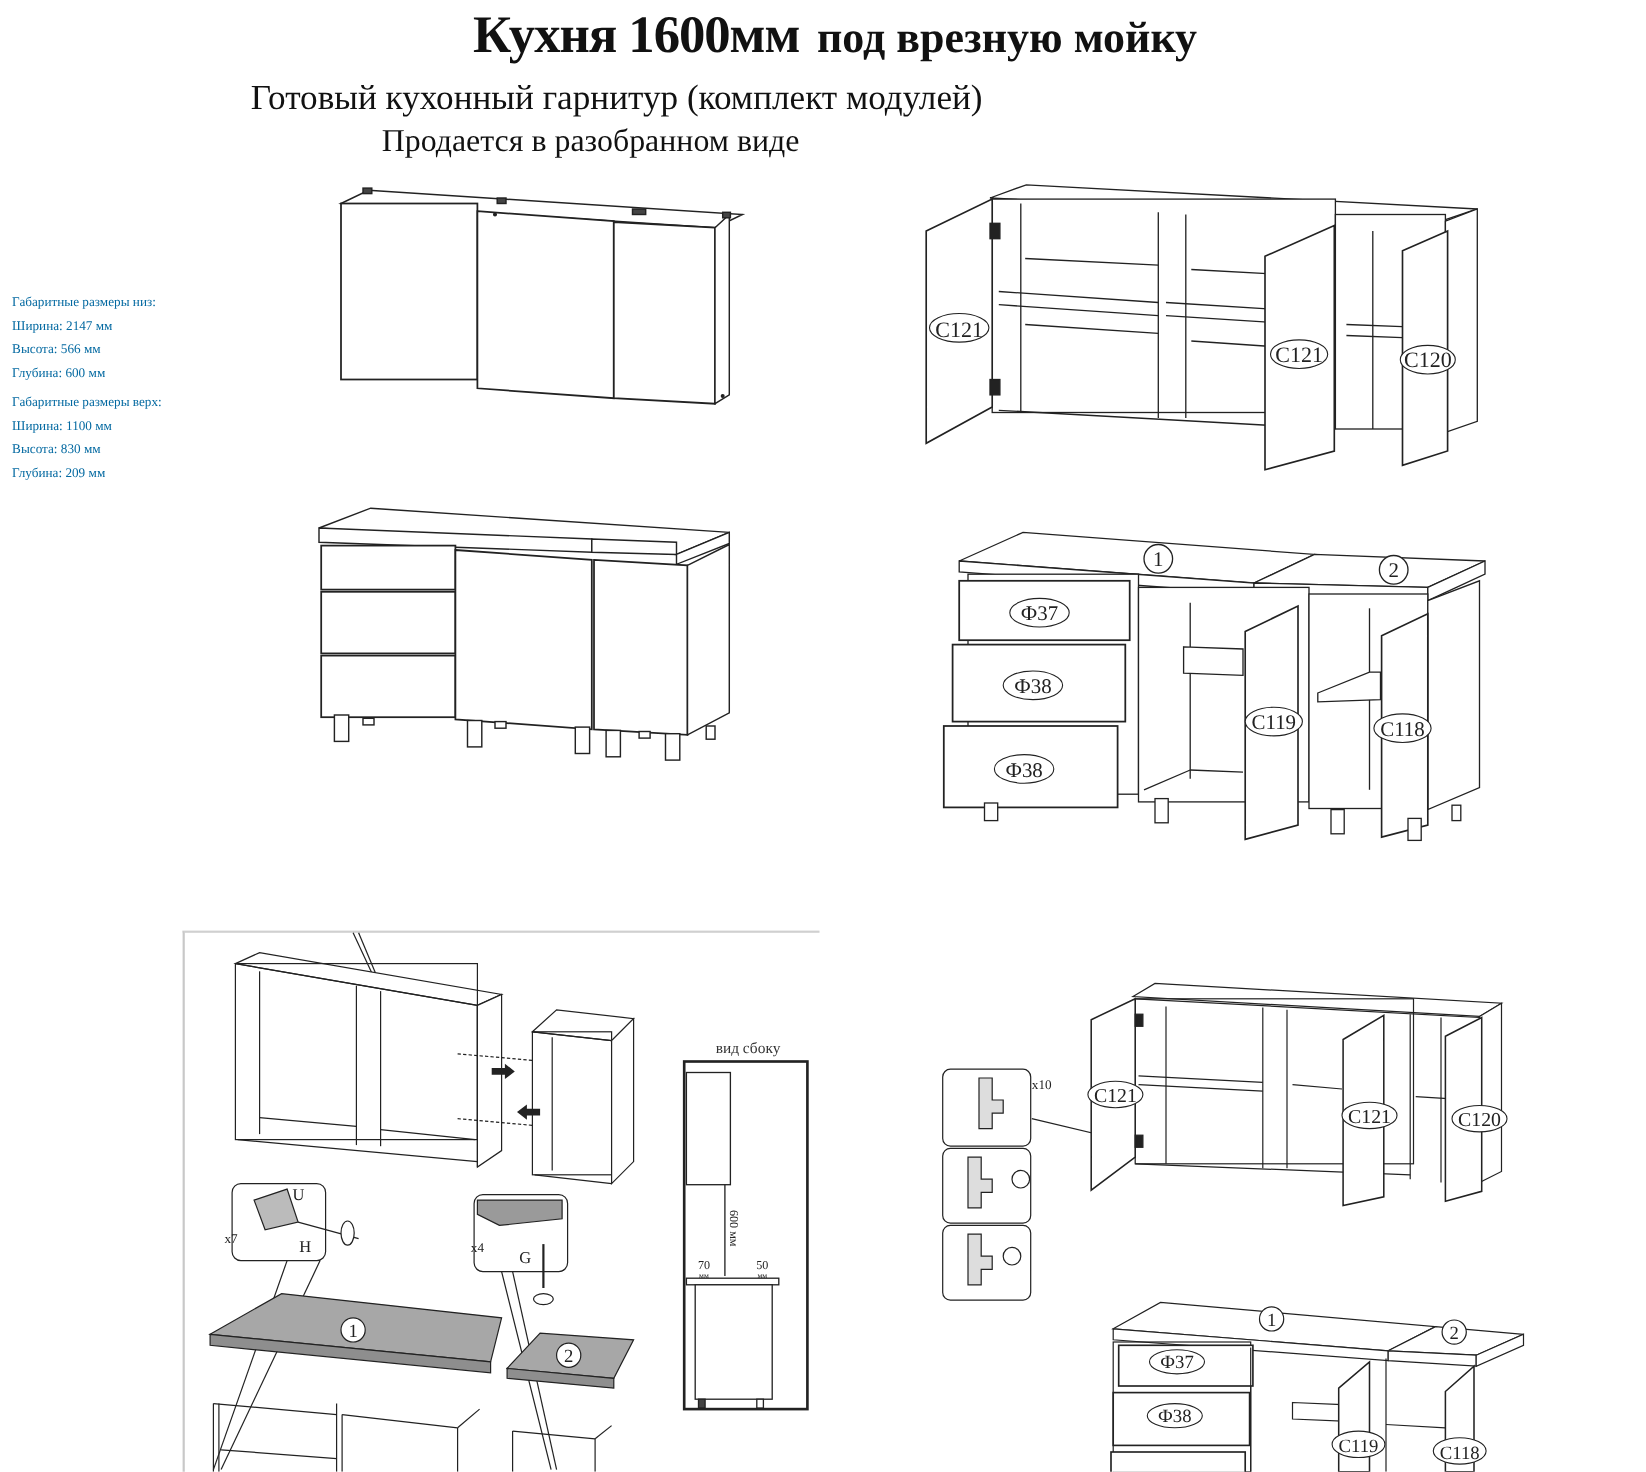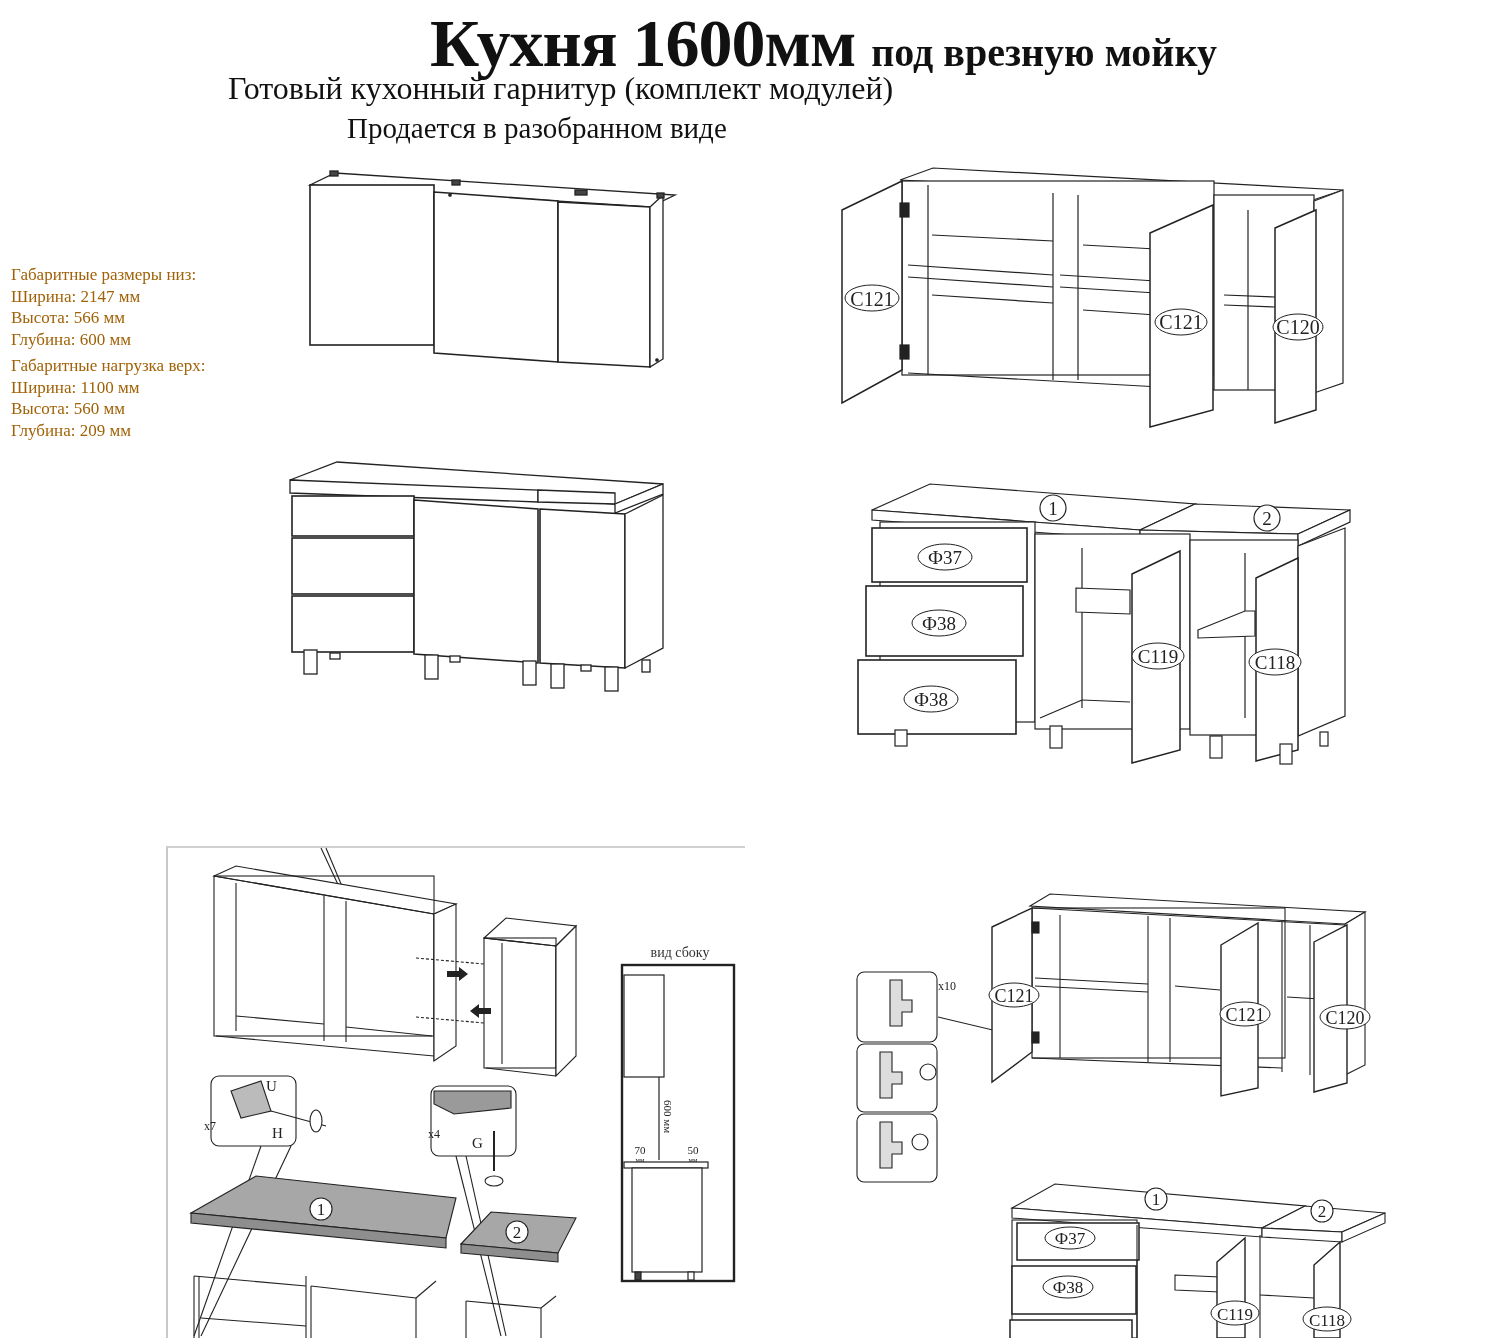--- a/index.html
+++ b/index.html
@@ -1,22 +1,22 @@
 <!DOCTYPE html>
 <html><head>
 <meta charset="utf-8">
 <style>
   html, body { margin: 0; padding: 0; background: #ffffff; }
   body { width: 1496px; height: 1338px; position: relative; overflow: hidden; font-family: "Liberation Serif", "DejaVu Serif", serif; color: #111; }
   .title-line { position: absolute; left: 430px; top: 4px; white-space: nowrap; }
-  .title-main { font-size: 68px; font-weight: bold; letter-spacing: -1px; }
+  .title-main { font-size: 48px; font-weight: bold; letter-spacing: -1px; }
   .title-sub { font-size: 40px; font-weight: bold; margin-left: 16px; }
   .subtitle { position: absolute; left: 228px; top: 70px; font-size: 32px; font-weight: normal; white-space: nowrap; }
   .subnote { position: absolute; left: 347px; top: 112px; font-size: 29px; white-space: nowrap; }
-  .specs { position: absolute; left: 11px; top: 264px; font-size: 17px; line-height: 21.5px; color: #a16207; }
+  .specs { position: absolute; left: 11px; top: 264px; font-size: 12px; line-height: 21.5px; color: #0369a1; }
   .specs .group { margin-bottom: 5px; }
   .specs .line { white-space: nowrap; }
   svg { position: absolute; overflow: visible; }
   svg text { font-family: "Liberation Serif", "DejaVu Serif", serif; }
   .panel-frame { position: absolute; left: 166px; top: 846px; width: 577px; height: 500px; border-top: 2px solid #d0d0d0; border-left: 2px solid #c8c8c8; }
 </style>
 </head>
 <body>
 
 <div class="title-line">
@@ -26,23 +26,23 @@
 <div class="subnote">Продается в разобранном виде</div>
 
 <div class="specs">
   <div class="group">
     <div class="line">Габаритные размеры низ:</div>
     <div class="line">Ширина: 2147 мм</div>
     <div class="line">Высота: 566 мм</div>
     <div class="line">Глубина: 600 мм</div>
   </div>
   <div class="group">
-    <div class="line">Габаритные нагрузка верх:</div>
+    <div class="line">Габаритные размеры верх:</div>
     <div class="line">Ширина: 1100 мм</div>
-    <div class="line">Высота: 560 мм</div>
+    <div class="line">Высота: 830 мм</div>
     <div class="line">Глубина: 209 мм</div>
   </div>
 </div>
 
 <svg style="left:300px;top:165px" width="380" height="210" viewBox="0 0 380 210" fill="none" stroke="#222" stroke-width="1.3">
   <polygon points="10,20 35,8 375,30 350,42" fill="#fff"></polygon>
   <rect x="10" y="20" width="124" height="160" fill="#fff" stroke-width="1.6"></rect>
   <polygon points="134,27 258,36 258,197 134,188" fill="#fff" stroke-width="1.6"></polygon>
   <polygon points="258,37 350,42 350,202 258,197" fill="#fff" stroke-width="1.6"></polygon>
   <polygon points="350,42 363,30 363,194 350,202" fill="#fff"></polygon>

